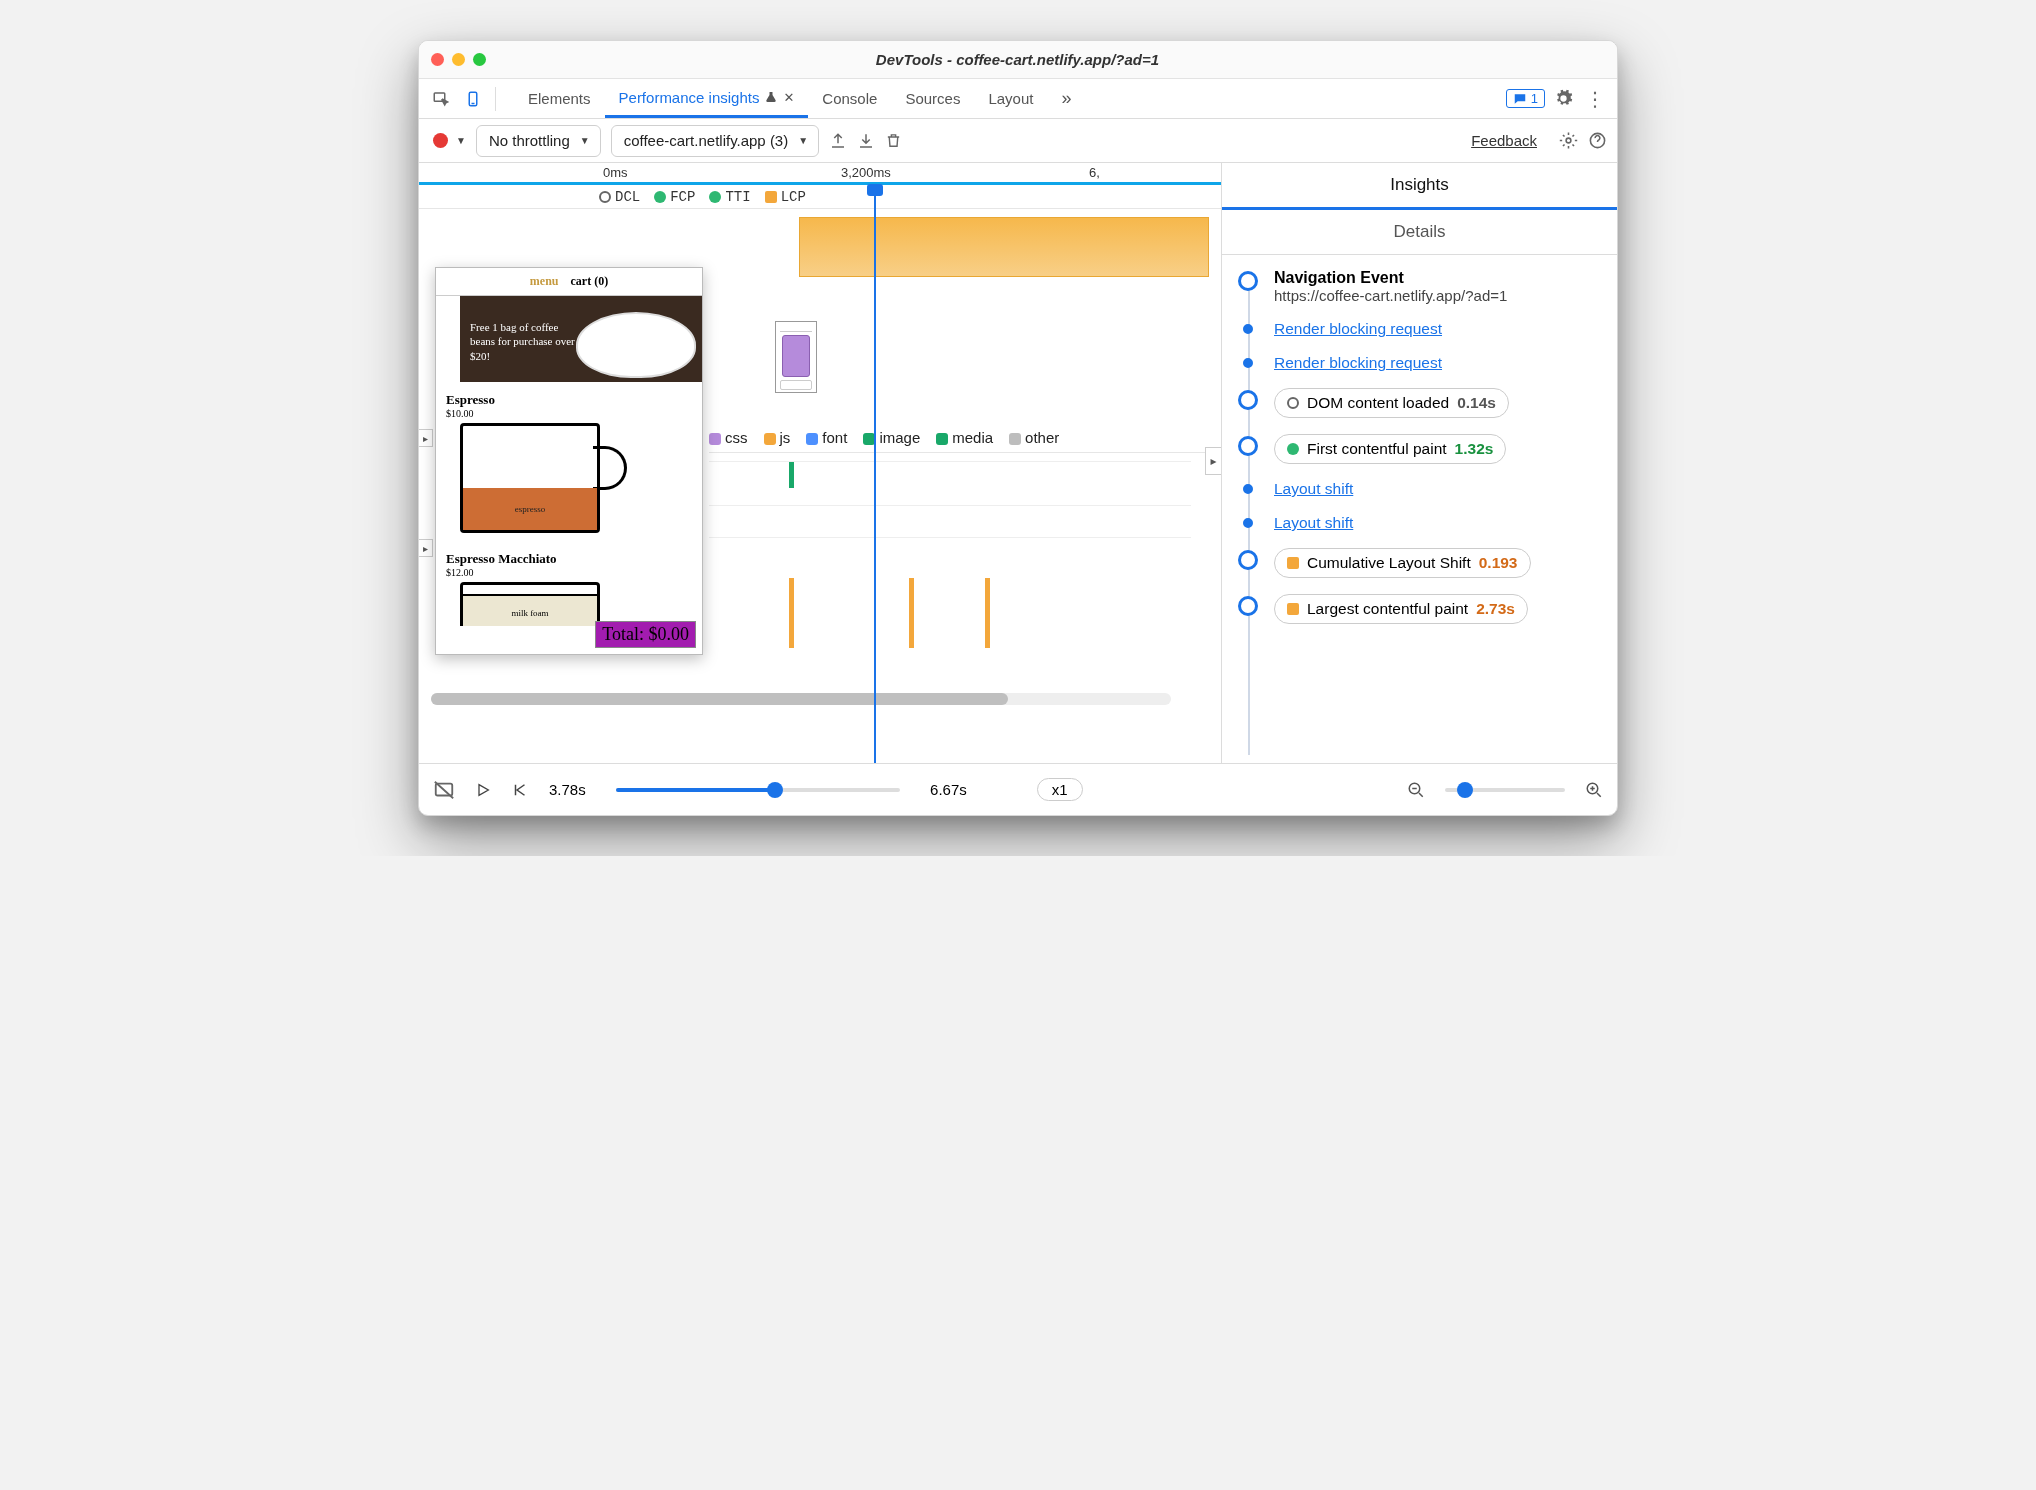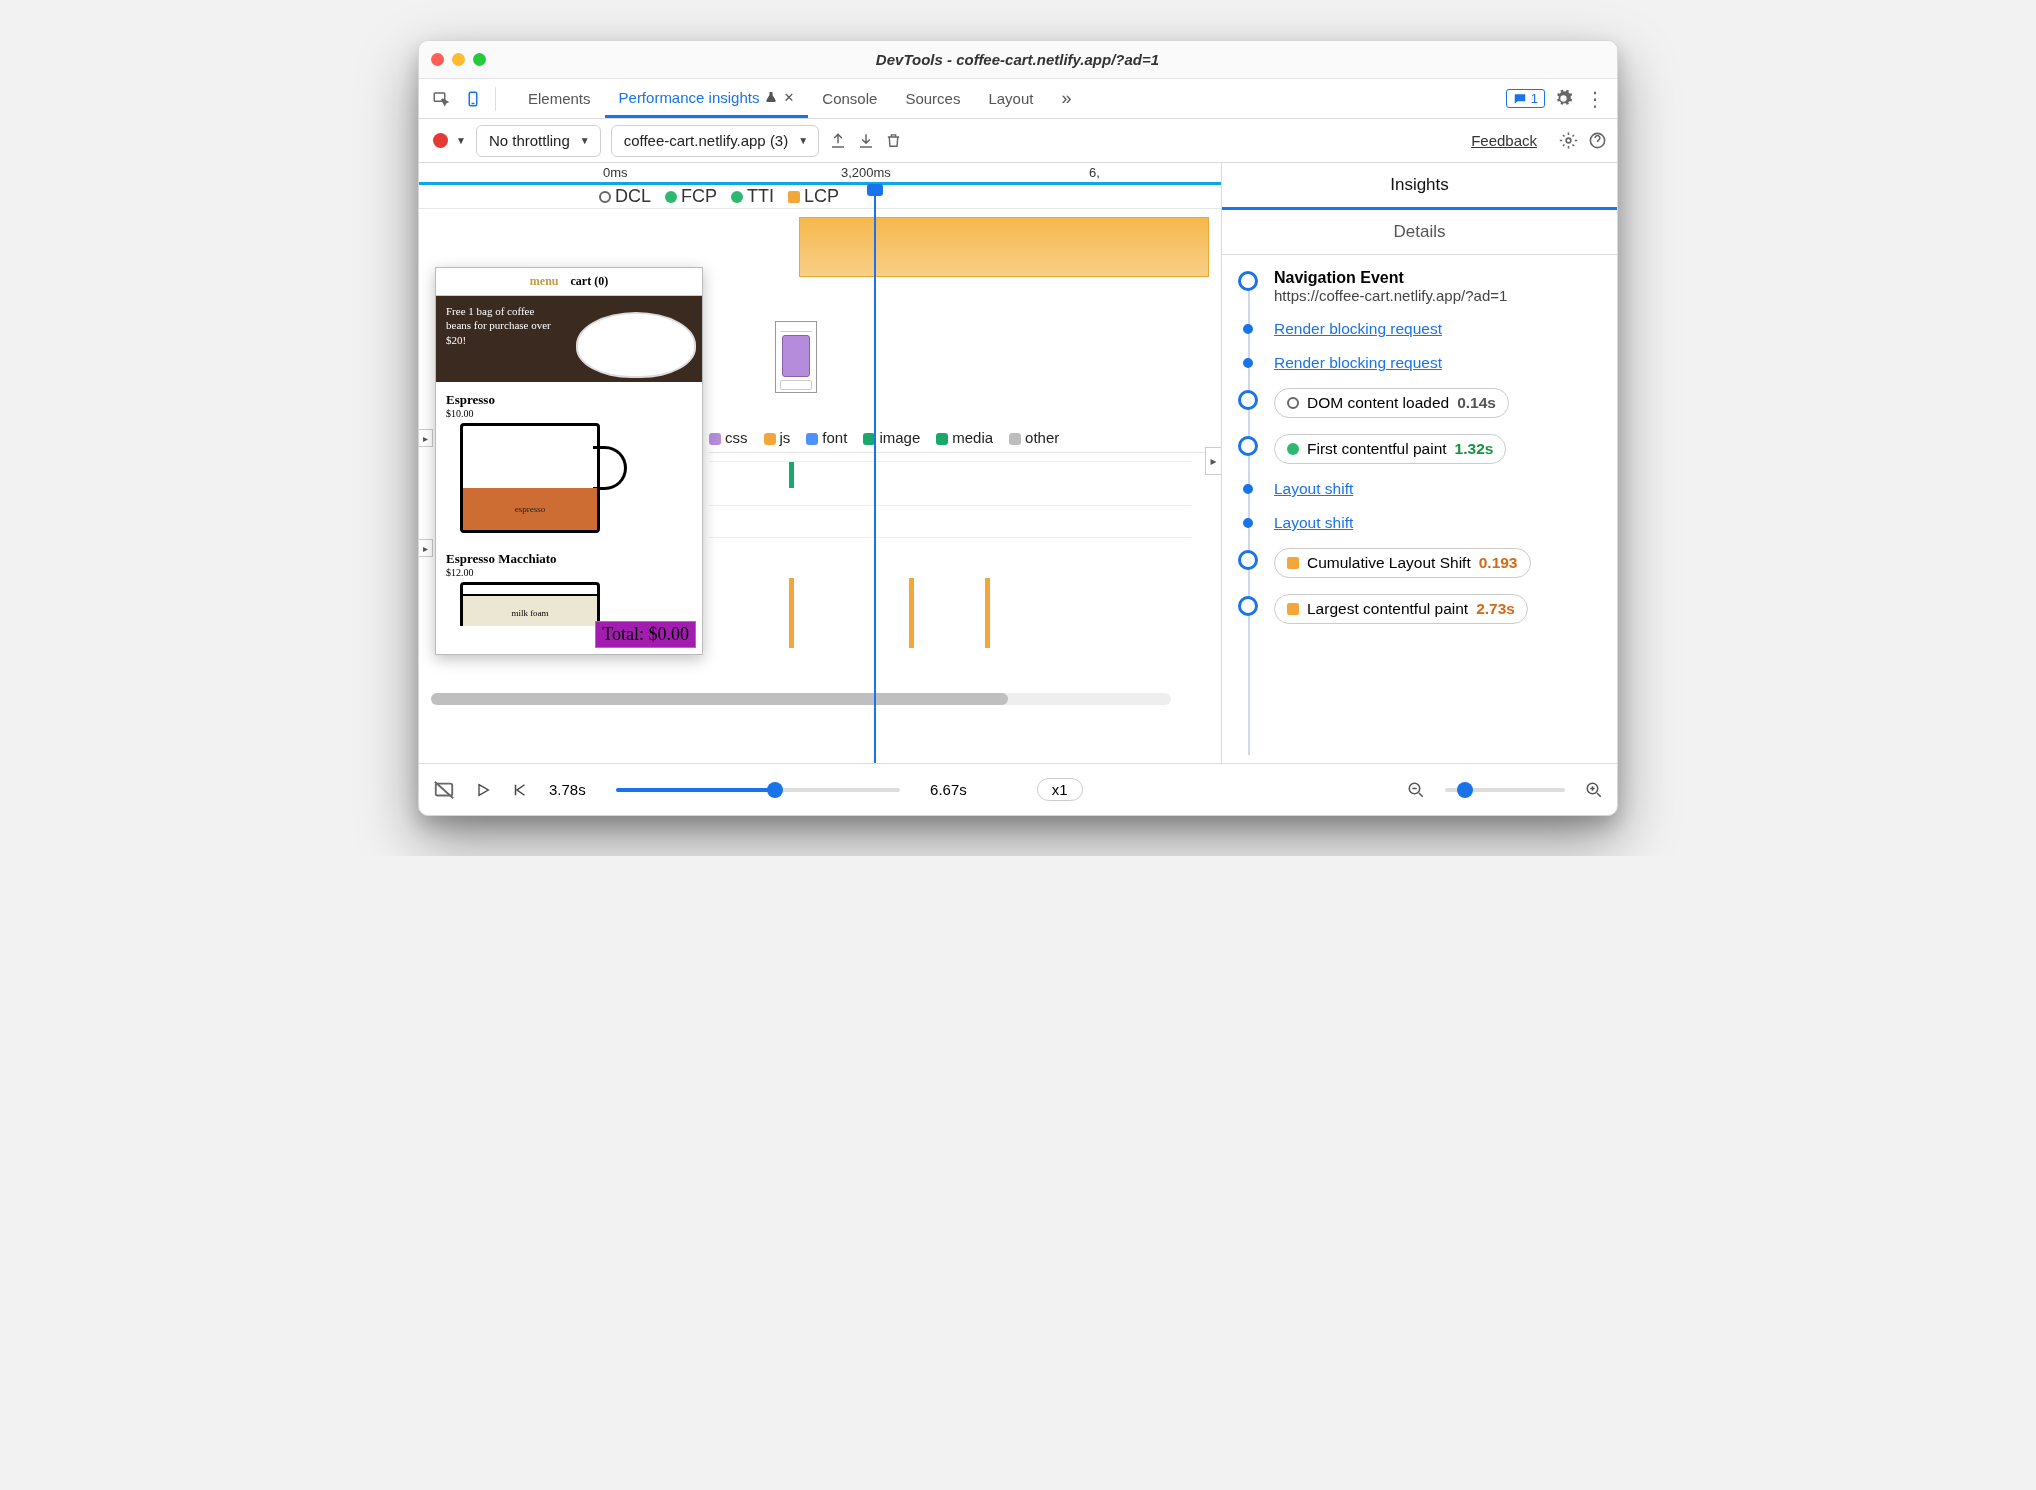--- a/index.html
+++ b/index.html
@@ -67,32 +67,32 @@
   .feedback { text-decoration: underline; color:#333; }
 
   
   .main { display:flex; height: 600px; }
   .leftpane { flex: 1; border-right: 1px solid #dcdcdc; position: relative; overflow:hidden; }
   .rightpane { width: 395px; display:flex; flex-direction:column; }
 
   
   .ruler { height: 22px; border-bottom:3px solid #0ea5e9; position:relative; font-size:13px; color:#333; }
   .ruler .tick { position:absolute; top:2px; }
-  .markers { height: 24px; border-bottom:1px solid #e6e6e6; display:flex; align-items:center; gap:14px; padding-left:180px; font-size:18px; color:#333;}
+  .markers { height: 24px; border-bottom:1px solid #e6e6e6; display:flex; align-items:center; gap:14px; padding-left:180px; font-size:14px; color:#333;font-family:Liberation Mono, monospace;}
   .marker-dot { width:12px; height:12px; border-radius:50%; display:inline-block; vertical-align:middle; margin-right:4px;}
   .marker-ring { width:12px; height:12px; border-radius:50%; border:2.5px solid #666; display:inline-block; vertical-align:middle; margin-right:4px; box-sizing:border-box;}
   .marker-sq { width:12px; height:12px; display:inline-block; vertical-align:middle; margin-right:4px; border-radius:2px; }
   .lane-area { position:relative; height: 500px; }
   .orange-block { position:absolute; top:8px; left:380px; right:12px; height:60px; background: linear-gradient(#f6b84c, #f8cf87); border:1px solid #e9a733;}
   .playhead { position:absolute; top:-22px; bottom: -90px; left:455px; width:2px; background:#1a73e8; z-index:30;}
   .playhead::before { content:''; position:absolute; top:-3px; left:-7px; width:16px; height:12px; background:#1a73e8; border-radius:3px;}
   .page-thumb { position:absolute; left:16px; top:58px; width:268px; background:#fff; border:1px solid #bbb; box-shadow: 0 4px 14px rgba(0,0,0,0.25); font-family: Georgia, serif; z-index:40; }
   .page-thumb .thead { display:flex; justify-content:center; gap:12px; padding:6px 0; font-weight:700; font-size:12px; border-bottom:1px solid #ccc;}
   .page-thumb .thead .menu{ color:#c59a3f;}
-  .promo { position:relative; height:86px; background:#3a2a20; color:#fff; font-size:11px; padding:8px 10px; line-height:1.3; overflow:hidden;}
+  .promo { position:relative; height:86px; background:#3a2a20; color:#fff; font-size:11px; padding:24px 10px; line-height:1.3; overflow:hidden;margin-left:24px;}
   .cup-p { position:absolute; right:6px; bottom:4px; width:120px; height:66px; background:#fff; border-radius:50% 50% 46% 46%; border:2px solid #ddd;}
   .prod { padding:6px 10px 0; }
   .prod h4 { font-size:13px; font-weight:700; margin-top:4px; }
   .prod .price { font-size:10px; margin-bottom:4px;}
   .mug { width:140px; height:110px; border:3px solid #000; border-radius:4px; position:relative; margin:4px 0 8px 14px; background:#fff;}
   .mug .handle { position:absolute; right:-30px; top:20px; width:34px; height:44px; border:3px solid #000; border-left:none; border-radius:0 22px 22px 0;}
   .mug .fill { position:absolute; left:0; right:0; bottom:0; height:40%; background:#cd6d34; display:flex; align-items:center; justify-content:center; font-size:9px; font-family:Georgia,serif; color:#222;}
   .total-box { position:absolute; right:6px; bottom:6px; background:#a21caf; border:1px solid #888; padding:2px 6px; font-size:18px; font-family: Georgia, serif;}
   .film-thumb { position:absolute; left:356px; top:112px; width:42px; height:72px; border:1px solid #999; background:#fff; padding:4px; z-index:5;}
   .film-thumb .purple { width:28px; height:42px; background:#b58bdb; border:1px solid #8a5fb0; border-radius:3px; margin:2px auto;}

